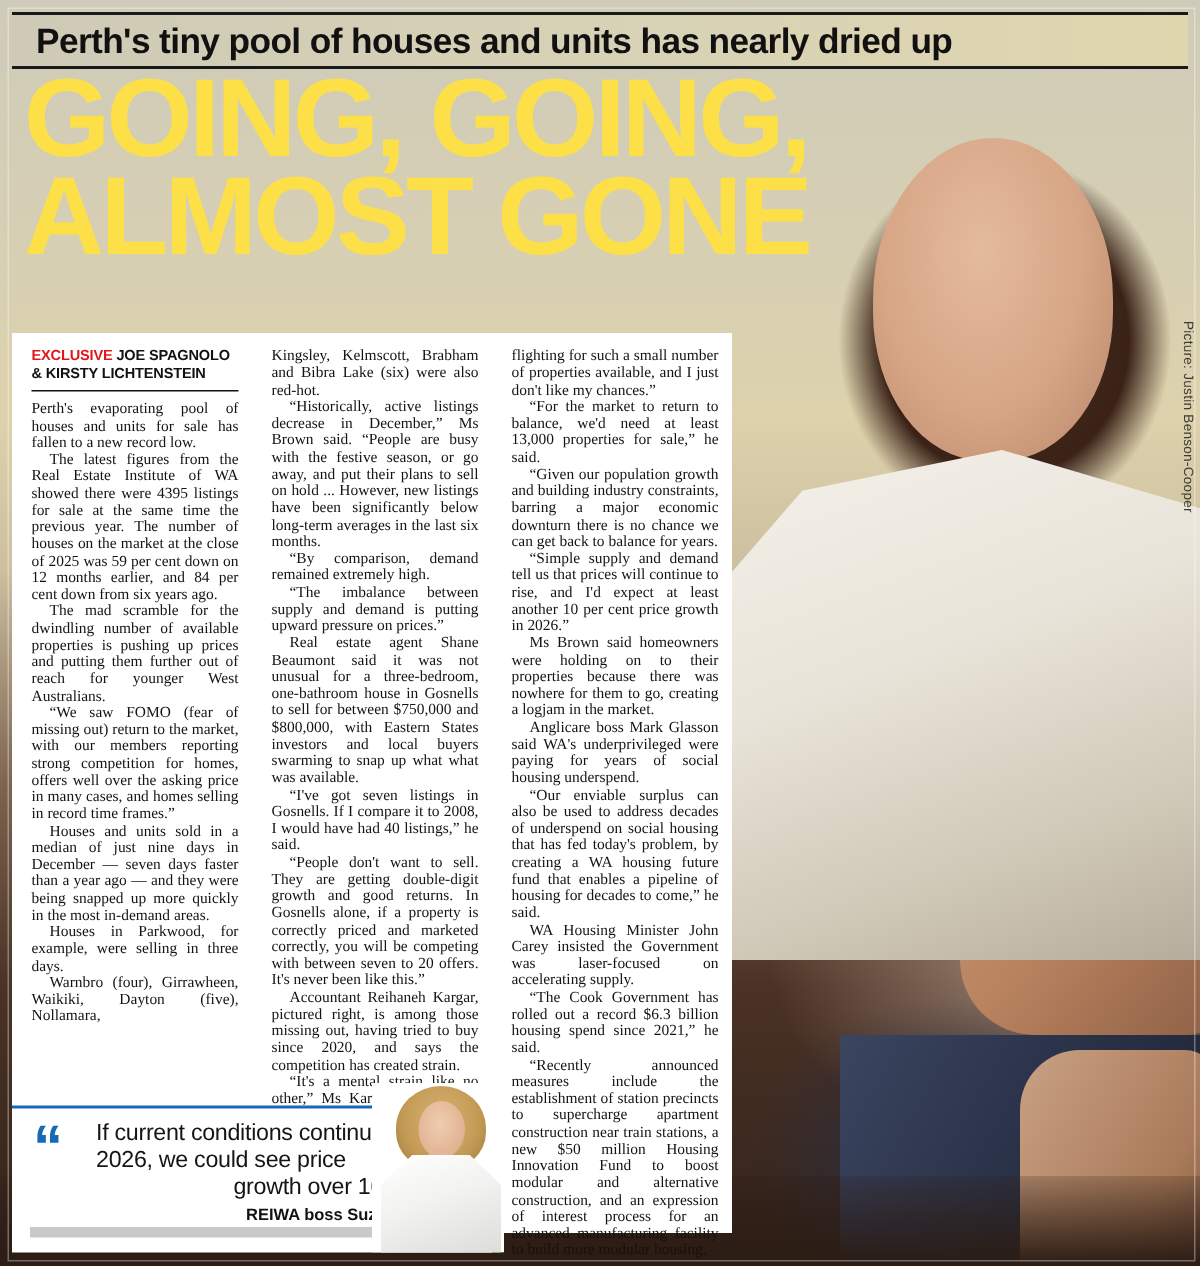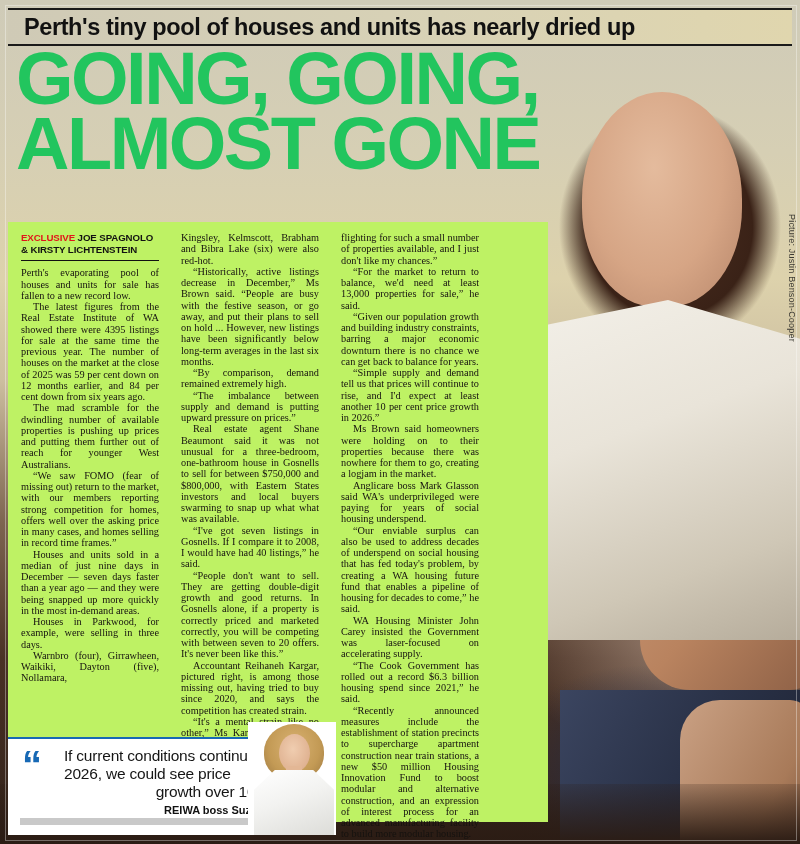--- a/index.html
+++ b/index.html
@@ -66,29 +66,29 @@
   }
   .kicker-text{
     font-family:"Liberation Sans", sans-serif;
     font-weight:bold;font-size:23.5px;letter-spacing:-.4px;color:#111;
     padding-left:16px;white-space:nowrap;
   }
   
   .headline{
     position:absolute;left:16px;top:46px;width:560px;
     font-family:"Liberation Sans", sans-serif;
-    font-weight:bold;color:#22c55e;
+    font-weight:bold;color:#fde047;
     font-size:74px;line-height:.88;letter-spacing:-2.5px;
     text-transform:uppercase;
   }
   .headline .l2{display:block;}
   
   .textpanel{
-    position:absolute;left:8px;top:222px;width:540px;height:600px;
-    background:#bef264;
+    position:absolute;left:8px;top:222px;width:480px;height:600px;
+    background:#ffffff;
     padding:0;
   }
   .cols{
     position:absolute;left:0;top:0;width:480px;height:600px;
     display:flex;gap:0;
   }
   .col{
     width:160px;padding:10px 9px 0 13px;box-sizing:border-box;
     position:relative;
   }

